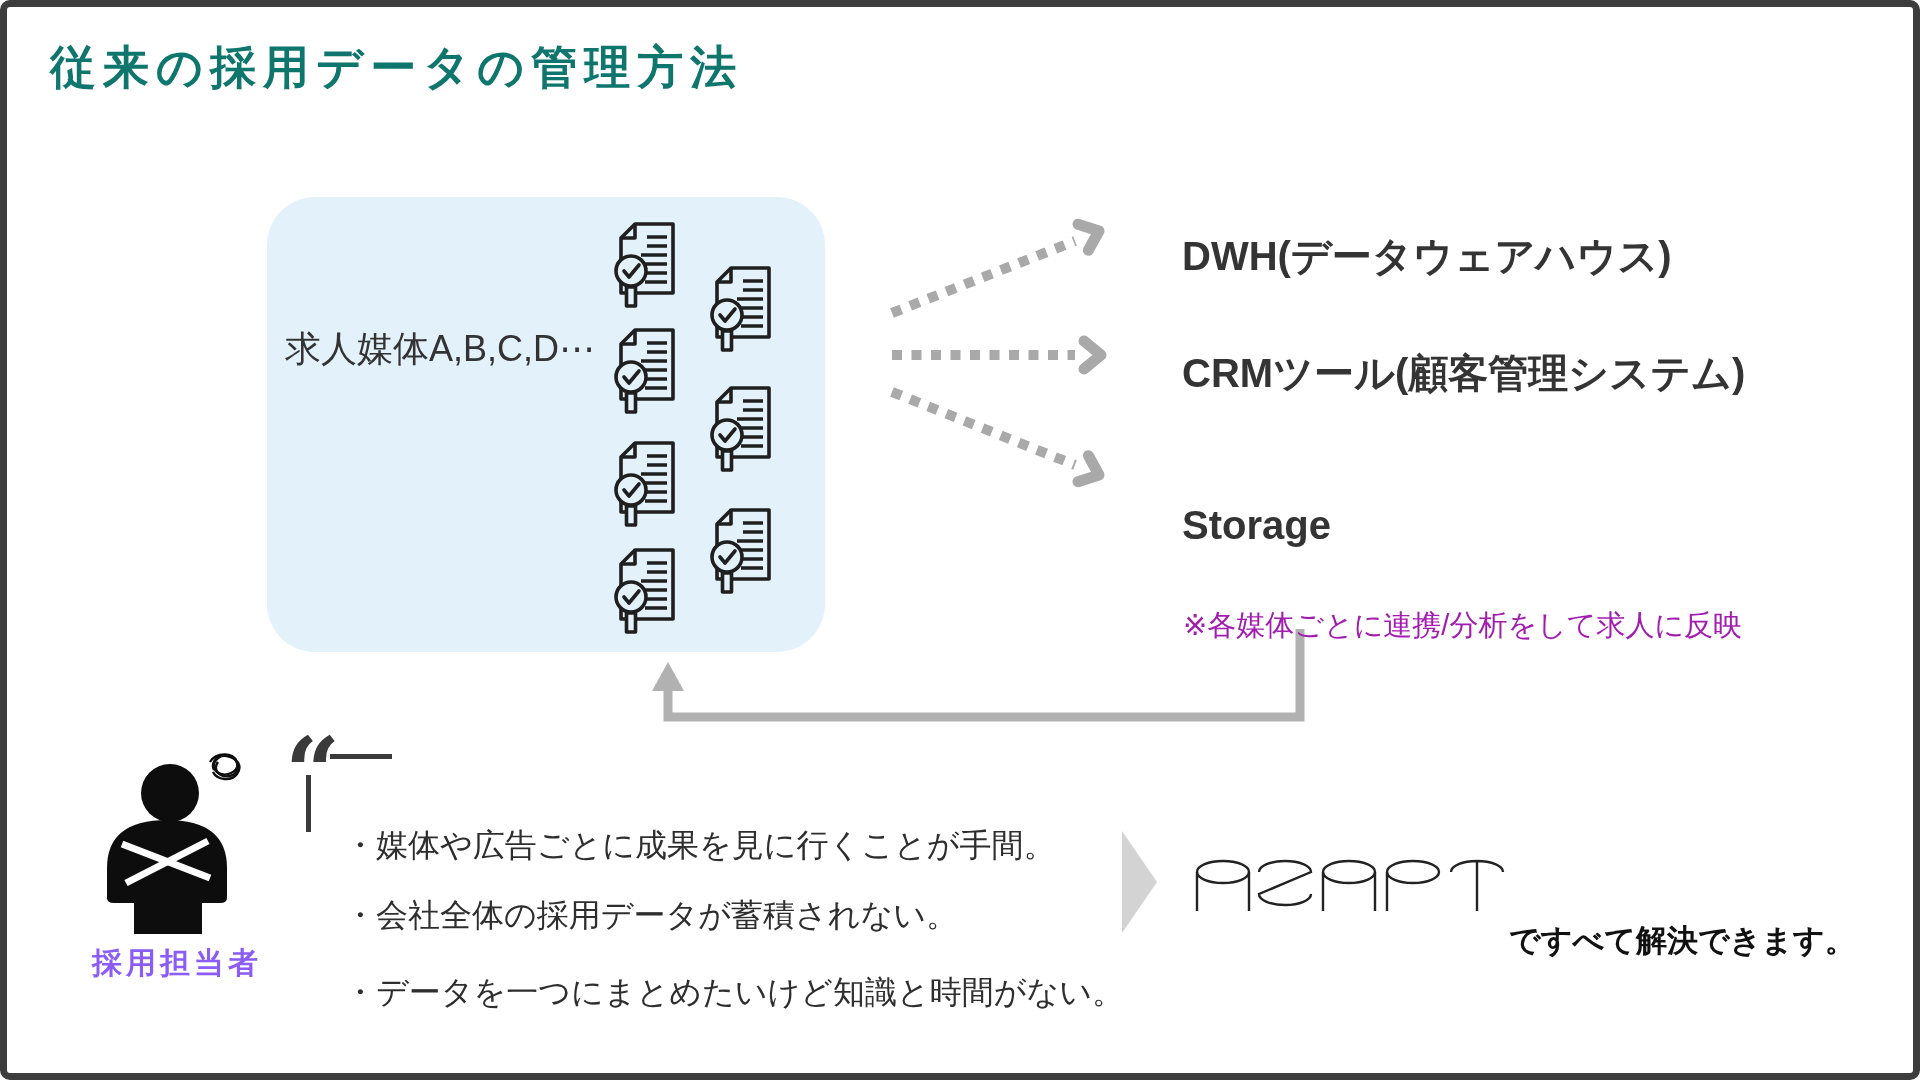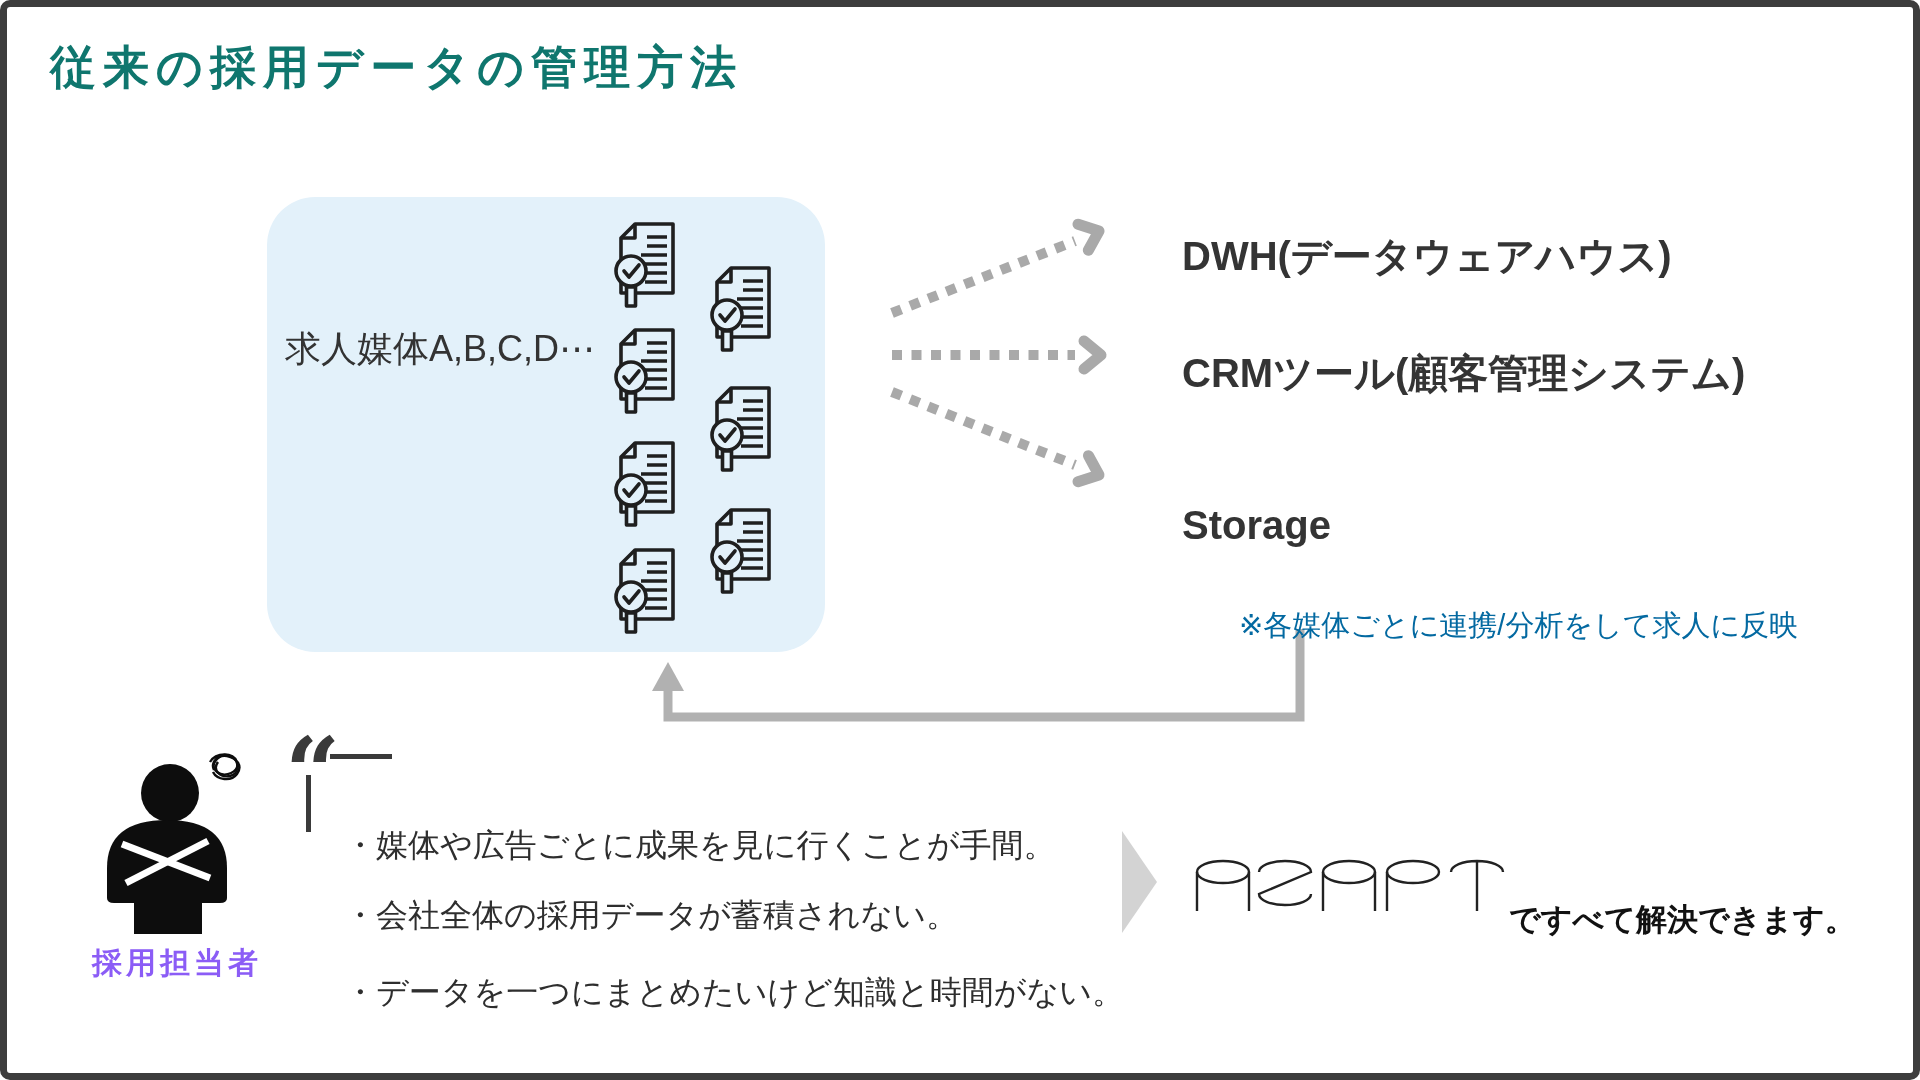--- a/index.html
+++ b/index.html
@@ -12,24 +12,24 @@
     border:7px solid var(--frame); border-radius:10px; background:#fff;
     font-family:"Liberation Sans","DejaVu Sans",sans-serif; color:var(--text);
     overflow:hidden;
   }
   .abs{position:absolute;}
   .vcenter{transform:translateY(-50%);margin-top:36px;}
   .title{left:43px; top:30px; font-size:46px; font-weight:600; letter-spacing:7px; color:#0f766e; white-space:nowrap;}
   .source-box{left:260px; top:190px; width:558px; height:455px; background:var(--box_bg); border-radius:48px;}
   .box-label{font-size:36px; font-weight:500; white-space:nowrap; color:var(--text);}
   .dest-label{left:1175px; font-size:40px; font-weight:600; white-space:nowrap; color:#343434;}
-  .note{left:1232px; top:583px; font-size:29px; font-weight:500; white-space:nowrap; color:#0369a1;}
+  .note{left:1176px; top:583px; font-size:29px; font-weight:500; white-space:nowrap; color:#a21caf;}
   .bullet{left:337px; font-size:32px; font-weight:500; white-space:nowrap; color:#2e2e2e;}
   .persona-label{left:85px; top:936px; width:210px; text-align:left; font-size:30px; font-weight:700; letter-spacing:4px; color:#8b5cf6;}
-  .solution-text{left:1502px; top:877px; font-size:31px; font-weight:600; white-space:nowrap; color:var(--ink);}
+  .solution-text{left:1502px; top:898px; font-size:31px; font-weight:600; white-space:nowrap; color:var(--ink);}
   .quote-glyph{left:278px; top:718px; font-family:"DejaVu Serif","Liberation Serif",serif; font-size:96px; line-height:1; color:#3a3a3a; font-weight:700;}
   .quote-dash{left:323px; top:747px; width:62px; height:5px; background:#3a3a3a;}
   .quote-vline{left:299px; top:768px; width:5px; height:57px; background:#3a3a3a;}
   svg{display:block;}
 </style>
 </head>
 <body>
 
 <div class="page">
 

